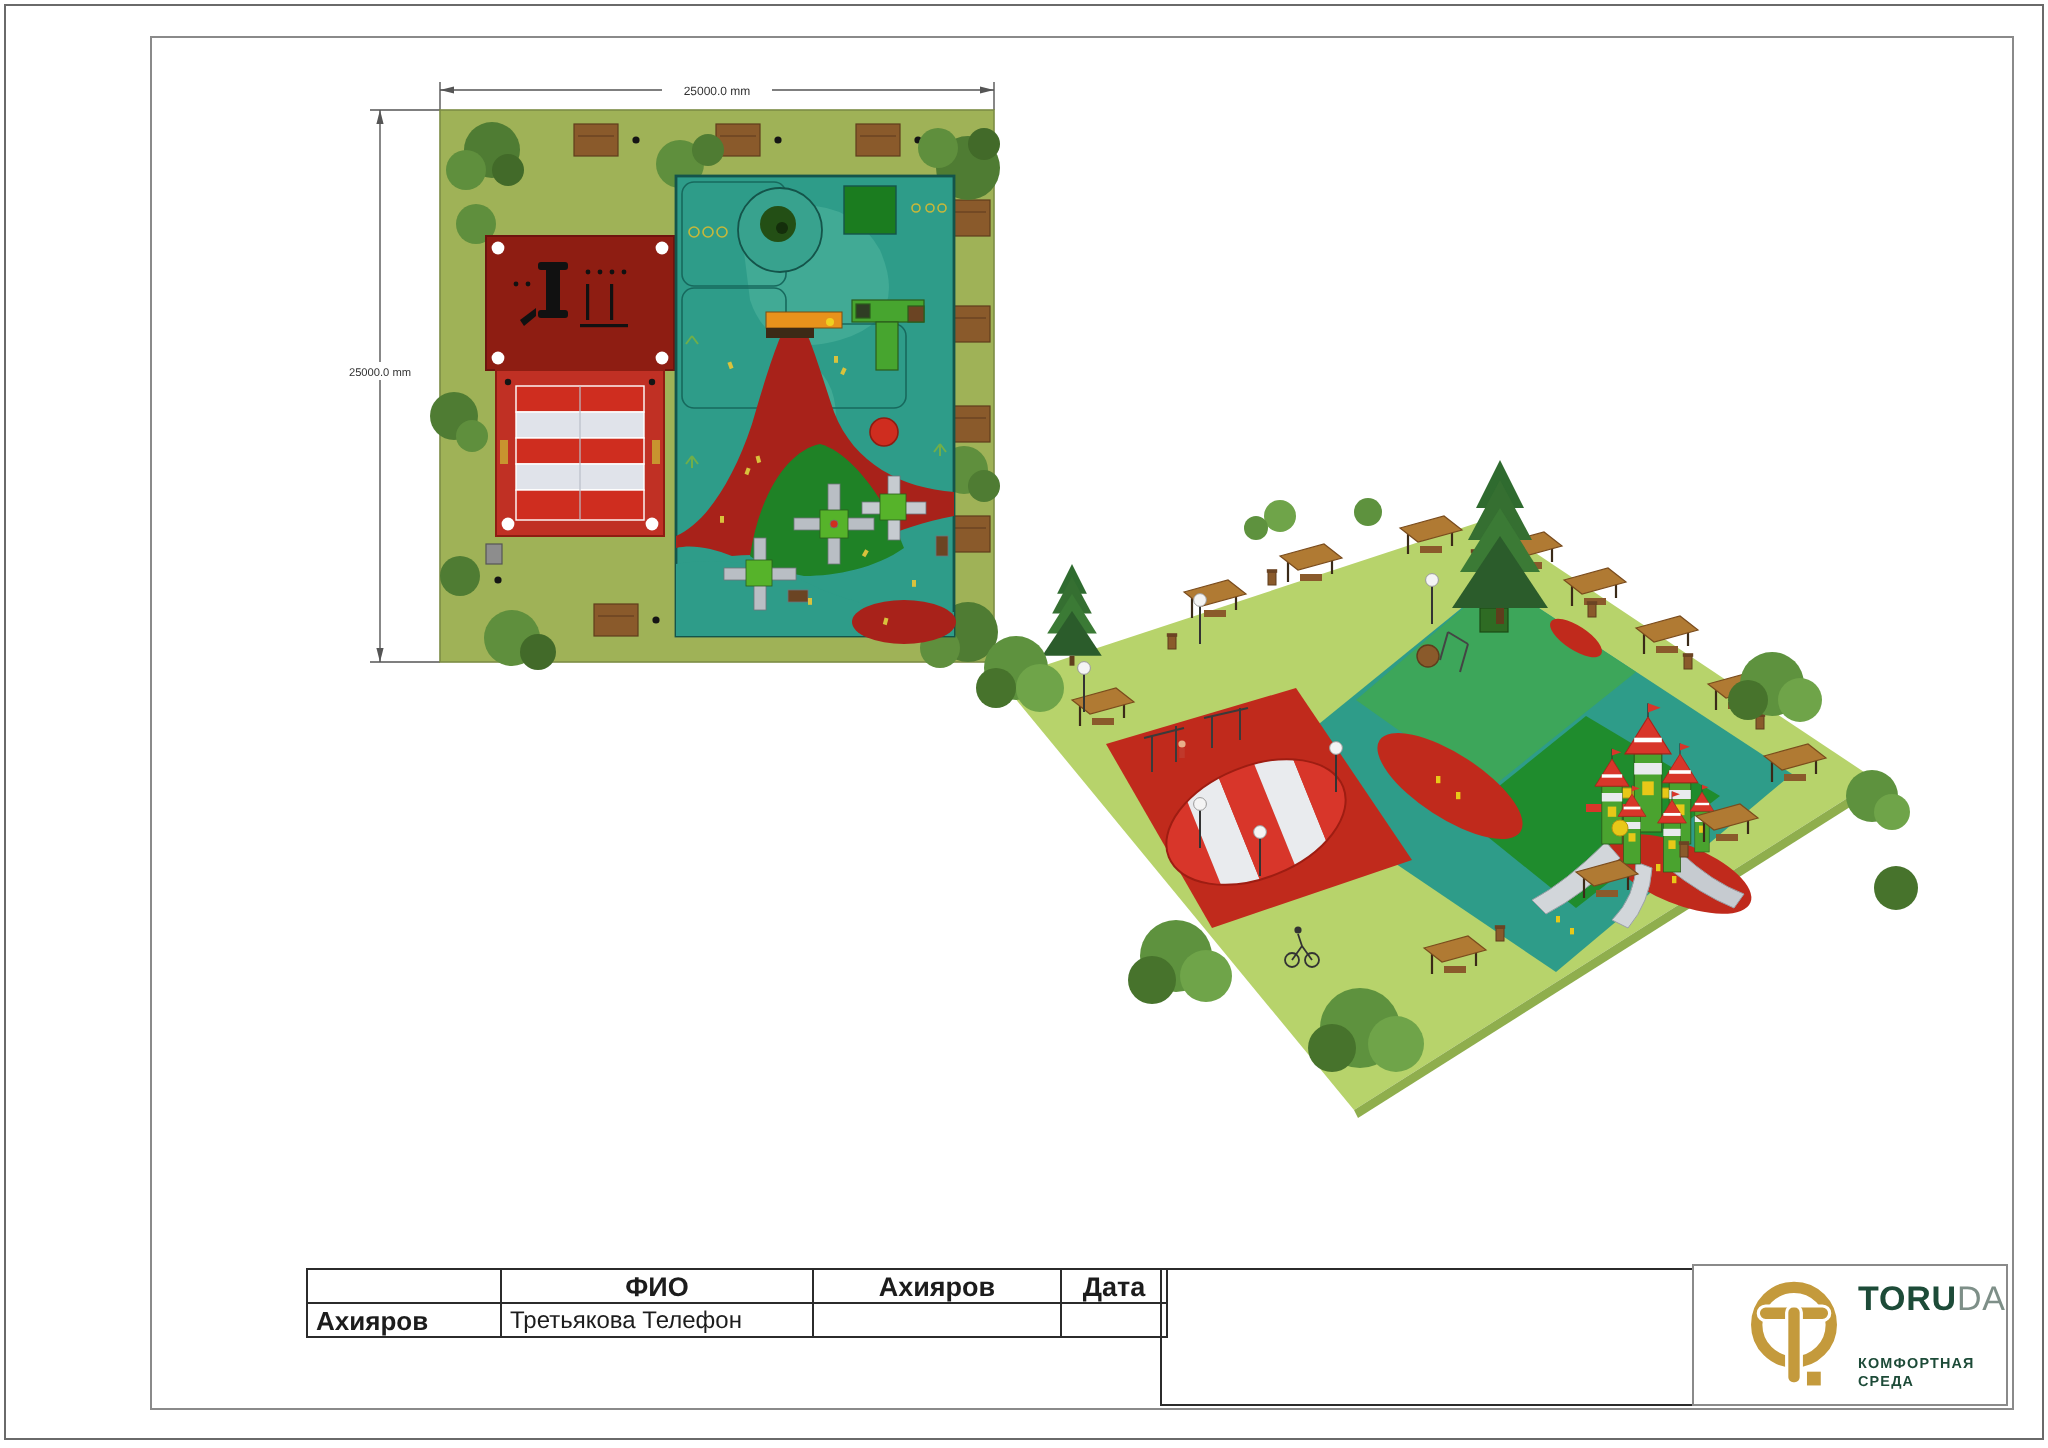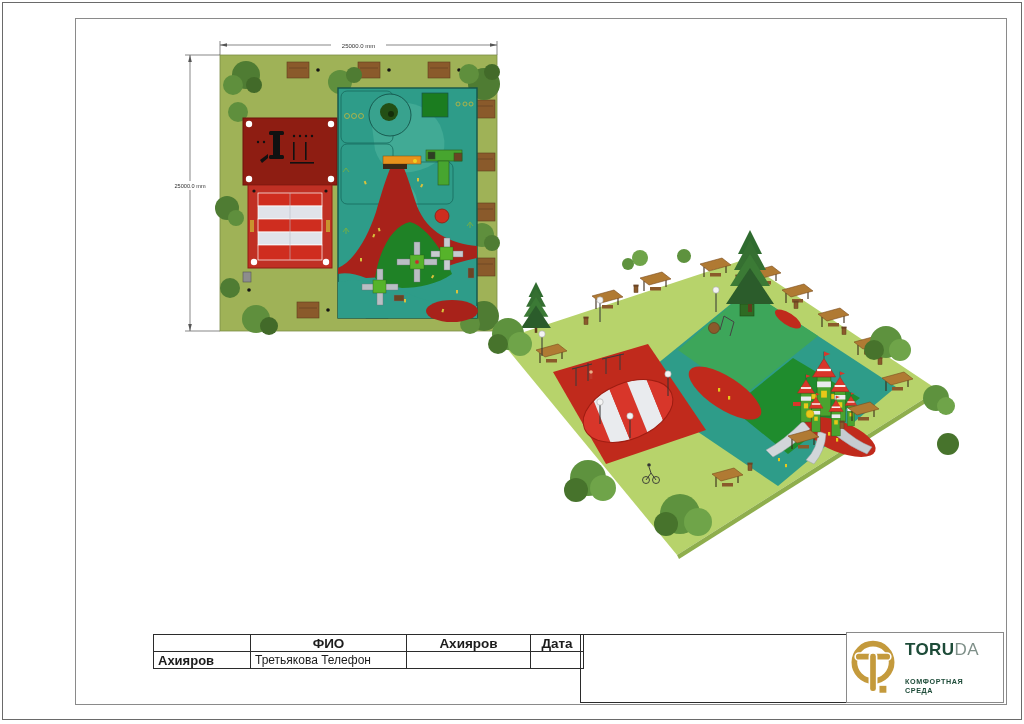--- a/index.html
+++ b/index.html
@@ -13,21 +13,21 @@
   .tb{position:absolute;left:153px;top:634px;border-collapse:collapse;table-layout:fixed;}
   .tb td{border:1px solid #2b2b2b;height:16px;padding:0 4px;font-size:12px;color:#1c1c1c;
          white-space:nowrap;overflow:hidden;vertical-align:middle;}
   .tb td.role{font-weight:700;font-size:13px;width:88px;}
   .tb td.fio{width:147px;}
   .tb td.phone{width:115px;}
   .tb td.date{width:44px;margin-top:29px;}
   .tb td.hdr{font-weight:700;font-size:13.5px;text-align:center;}
   .wide-cell{position:absolute;left:580px;top:634px;width:265px;height:67px;border:1px solid #2b2b2b;}
   .logo-box{position:absolute;left:846px;top:632px;width:158px;height:71px;border:1px solid #8a8a8a;
-            display:flex;align-items:center;gap:6px;padding-left:0;box-sizing:border-box;background:#fff;}
+            display:flex;align-items:center;gap:6px;padding-left:24px;box-sizing:border-box;background:#fff;}
   .logo-text{display:flex;flex-direction:column;line-height:1;}
   .brand-row{display:flex;align-items:baseline;letter-spacing:.4px;}
   .brand-bold{font-size:17px;font-weight:800;color:#1d4b38;}
   .brand-light{font-size:17px;font-weight:400;color:#7e8f88;}
   .tagline{font-size:7.2px;font-weight:700;color:#1d4b38;letter-spacing:.6px;margin-top:20px;}
   .tagline+.tagline{margin-top:1.5px;}
 </style>
 </head>
 <body>
 

